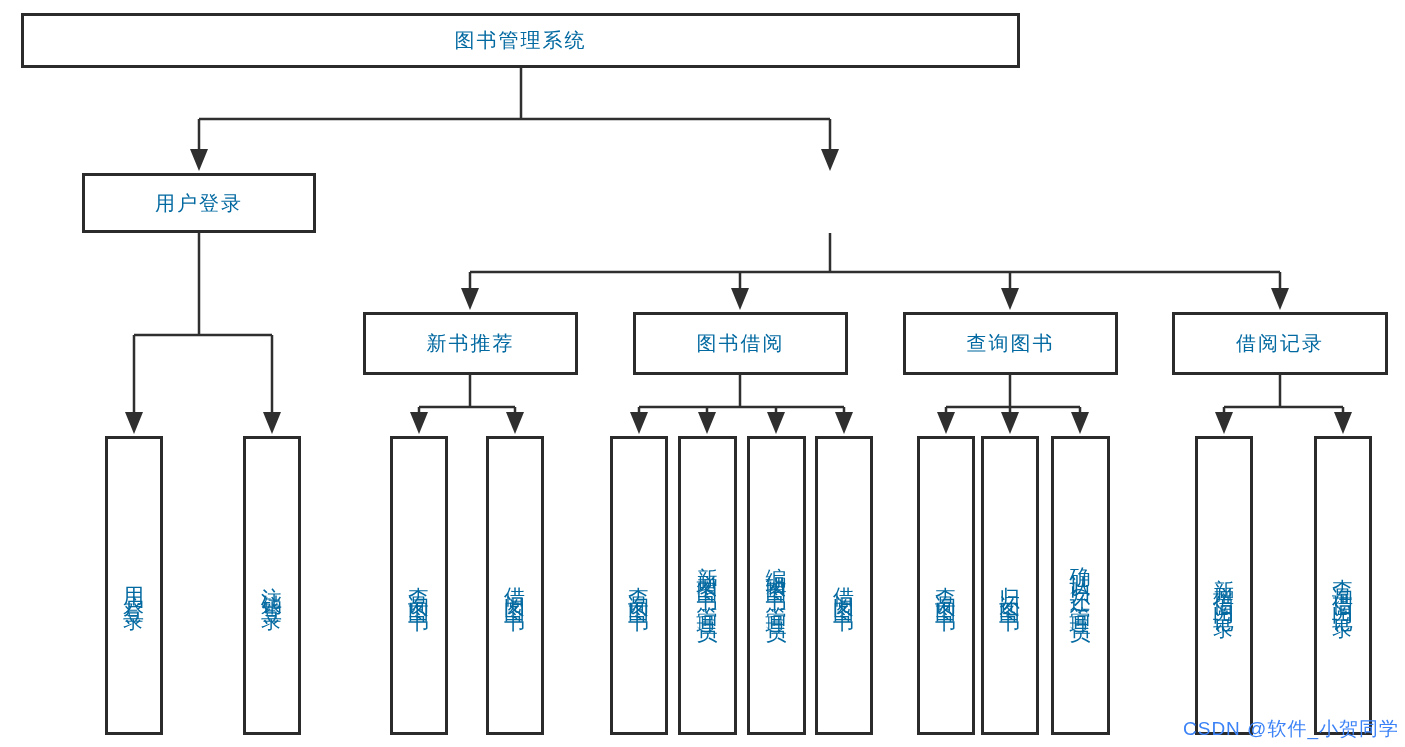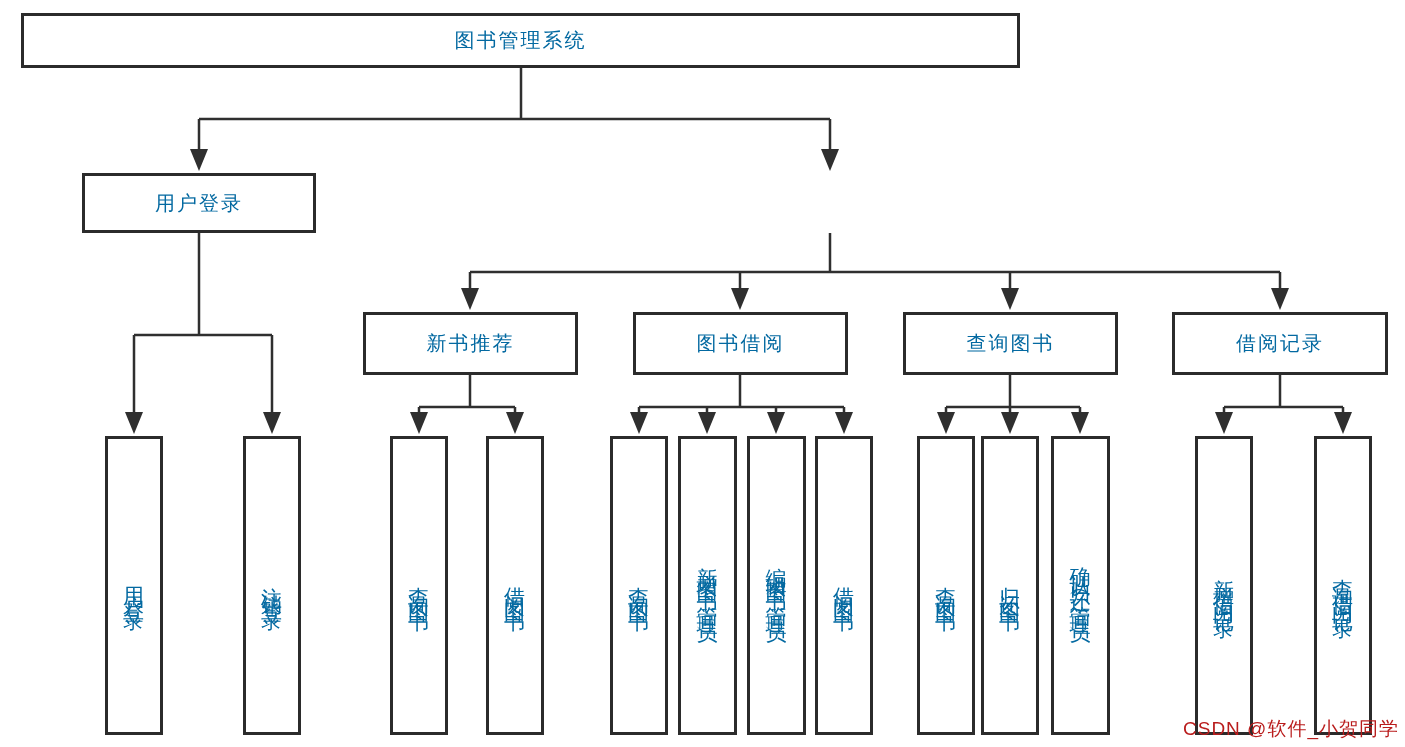--- a/index.html
+++ b/index.html
@@ -32,21 +32,21 @@
     font-size:21px;
     letter-spacing:8px;
     line-height:1;
   }
   .watermark{
     position:absolute;
     left:1183px;top:716px;
     z-index:3;
     font-size:19px;
     letter-spacing:1px;
-    color:#b91c1c;
+    color:#3b82f6;
     white-space:nowrap;
   }
 </style>
 </head>
 <body>
 
 <div class="canvas">
 
   <svg class="wires" width="1405" height="747" viewBox="0 0 1405 747">
     <g stroke="#2f2f2f" stroke-width="2.5" fill="none">

